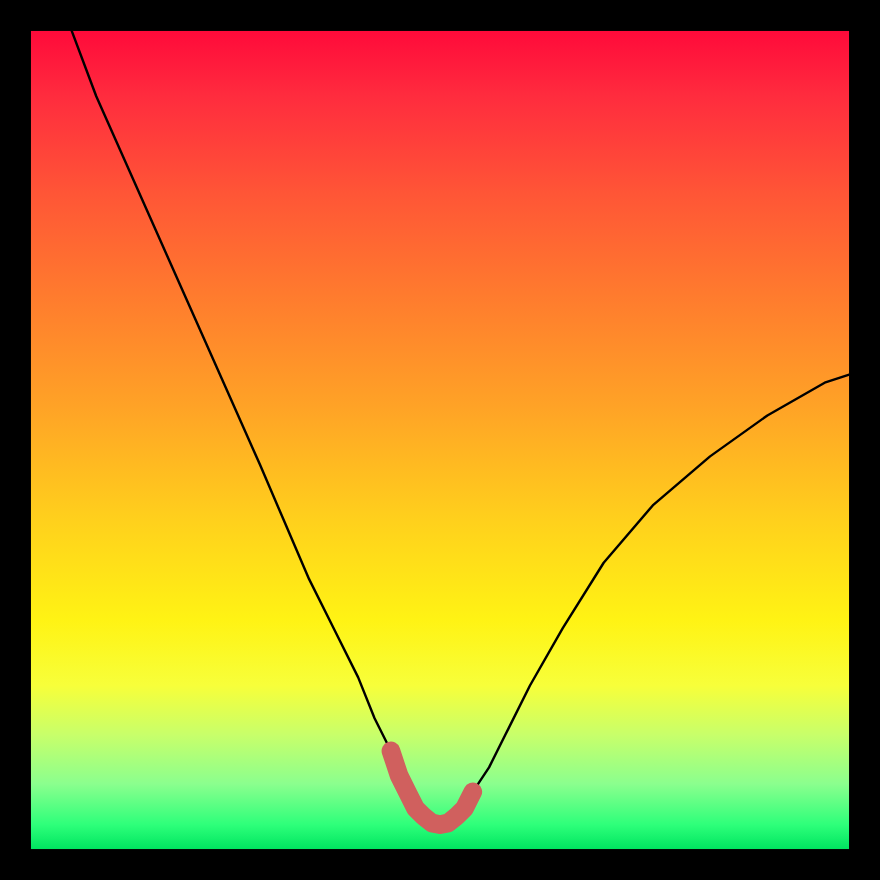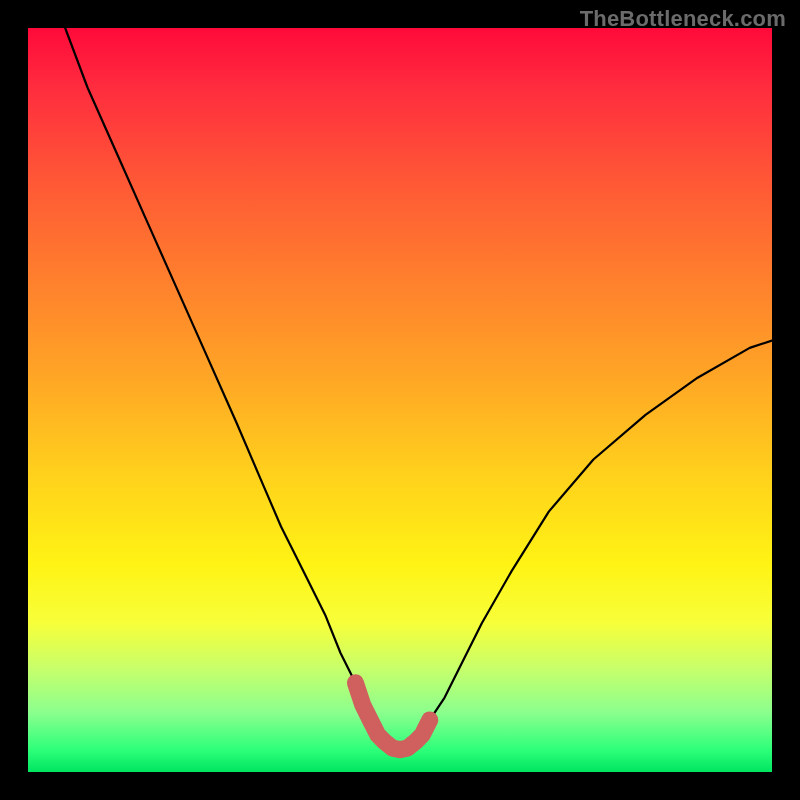--- a/index.html
+++ b/index.html
@@ -56,14 +56,13 @@
 <div class="frame">
   <div class="plot">
     <div class="gradient"></div>
     <svg class="curve" viewBox="0 0 744 744" preserveAspectRatio="none">
 
       <path id="vcurve" d="M37.2 0.0 L59.5 59.5 L89.3 126.5 L119.0 193.4 L148.8 260.4 L178.6 327.4 L208.3 394.3 L230.6 446.4 L253.0 498.5 L275.3 543.1 L297.6 587.8 L312.5 625.0 L327.4 654.7 L334.8 677.0 L342.2 691.9 L349.7 706.8 L357.1 714.2 L364.6 720.2 L372.0 721.7 L379.4 720.2 L386.9 714.2 L394.3 706.8 L401.8 691.9 L416.6 669.6 L431.5 639.8 L453.8 595.2 L483.6 543.1 L520.8 483.6 L565.4 431.5 L617.5 386.9 L669.6 349.7 L721.7 319.9 L744.0 312.5 " fill="none" stroke="#000" stroke-width="2.2" stroke-linecap="round" stroke-linejoin="round"></path>
 
       <path id="trough" d="M327.4 654.7 L334.8 677.0 L342.2 691.9 L349.7 706.8 L357.1 714.2 L364.6 720.2 L372.0 721.7 L379.4 720.2 L386.9 714.2 L394.3 706.8 L401.8 691.9 " fill="none" stroke="#d0605e" stroke-width="17" stroke-linecap="round" stroke-linejoin="round"></path>
     </svg>
   </div>
-  <div class="watermark">TheBottleneck.com</div>
 </div>
 
 </body></html>

